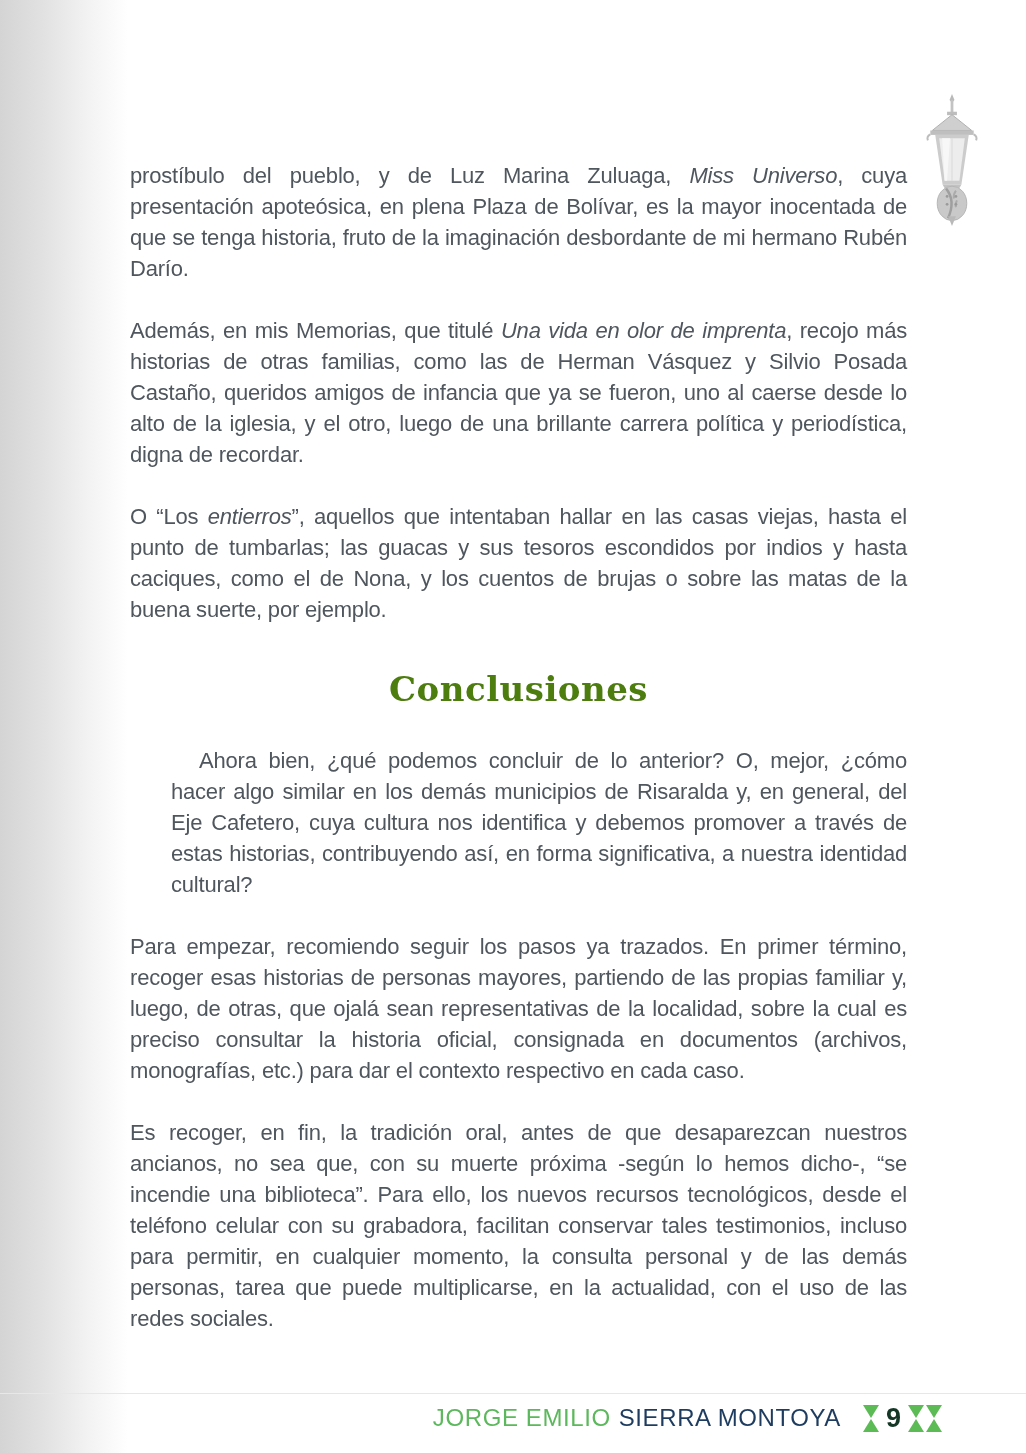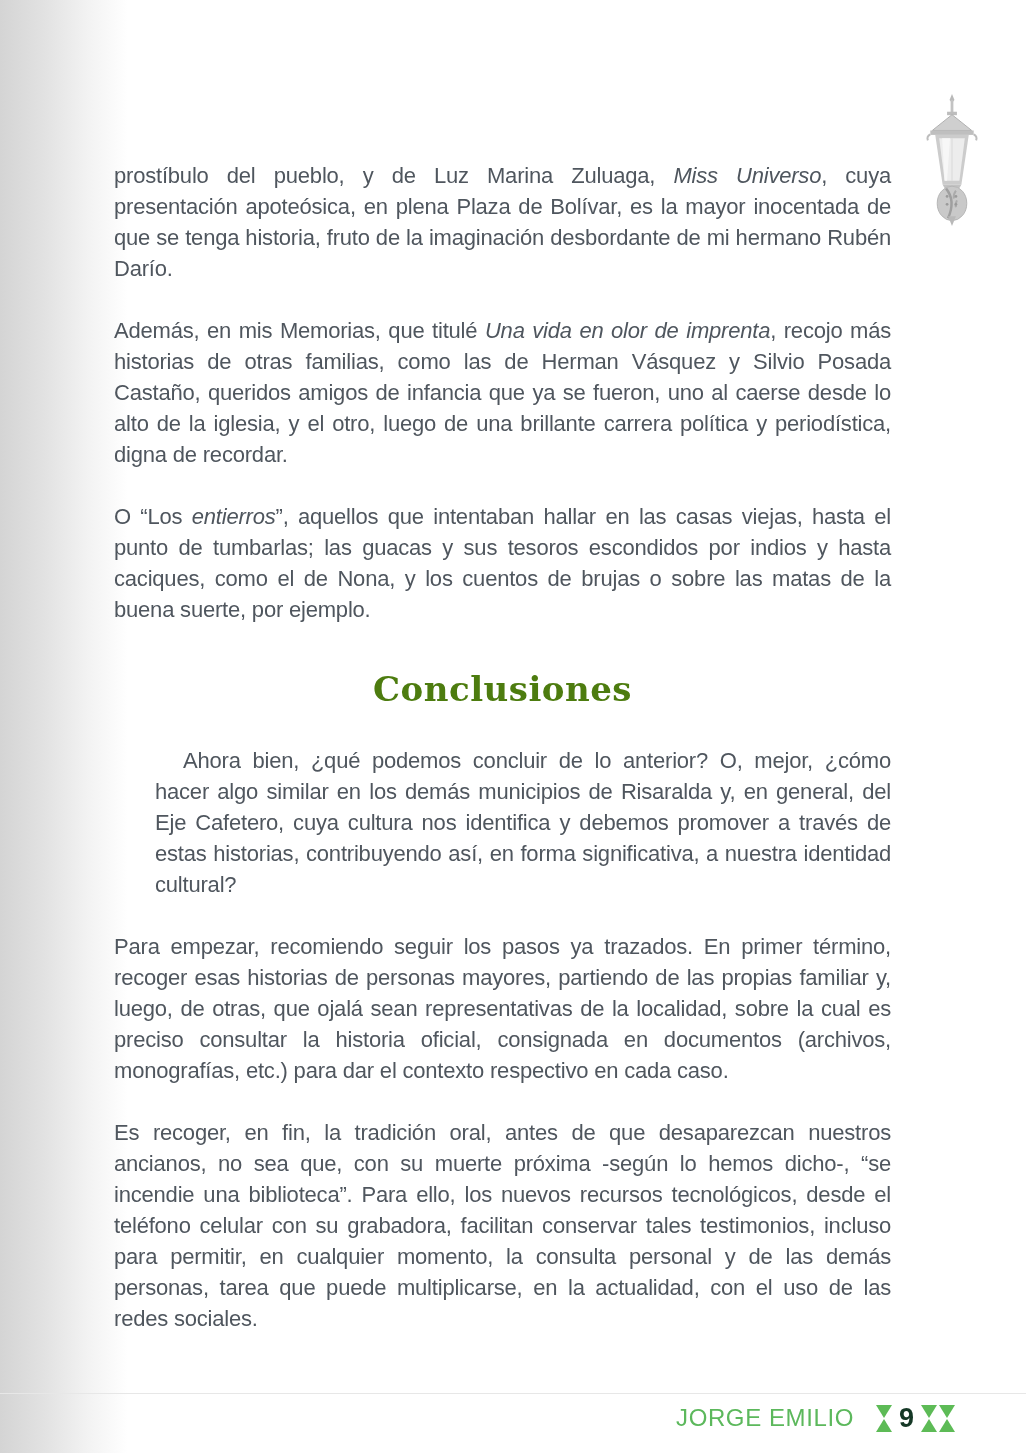--- a/index.html
+++ b/index.html
@@ -16,42 +16,42 @@
     pointer-events: none;
   }
   .bottom-edge-line {
     position: absolute; left: 0; right: 0; top: 1393px; height: 1px;
     background: #e7e7e7;
   }
   .lamp {
     position: absolute; left: 912px; top: 94px; width: 80px; height: 134px;
   }
   .text-column {
-    position: absolute; left: 114px; top: 160px; width: 777px;
+    position: absolute; left: 130px; top: 160px; width: 777px;
     color: #4f565e;
     font-size: 22px;
     line-height: 31px;
     letter-spacing: -0.2px;
     text-align: justify;
   }
   .text-column p { margin: 0 0 31px 0; }
   .text-column p.indent { text-indent: 28px; margin-left: 41px; }
   .text-column em { font-style: italic; }
   .section-heading {
     font-family: "DejaVu Serif", "Liberation Serif", serif;
     font-weight: 700;
     font-size: 34px;
     line-height: 40px;
     color: #4d7c0f;
     text-align: center;
     letter-spacing: 0.5px;
     margin: 44px 0 36px 0;
   }
   .page-footer {
-    position: absolute; top: 1400px; right: 71px; height: 36px;
+    position: absolute; top: 1400px; right: 84px; height: 36px;
     display: flex; align-items: center;
     font-size: 24px; font-weight: 500; letter-spacing: 0.6px;
     white-space: nowrap;
   }
   .author-first { color: #5cb85c; }
   .author-last  { color: #1e3c5f; margin-left: 8px; }
   .ornament { display: inline-flex; align-items: center; }
   .ornament-left  { margin-left: 22px; }
   .page-number {
     color: #153826; font-weight: 700; font-size: 27px;
@@ -100,20 +100,21 @@
   <p><span>Además, en mis Memorias, que titulé </span><em>Una vida en olor de imprenta</em><span>, recojo más historias de otras familias, como las de Herman Vásquez y Silvio Posada Castaño, queridos amigos de infancia que ya se fueron, uno al caerse desde lo alto de la iglesia, y el otro, luego de una brillante carrera política y periodística, digna de recordar.</span></p>
   <p><span>O “Los </span><em>entierros</em><span>”, aquellos que intentaban hallar en las casas viejas, hasta el punto de tumbarlas; las guacas y sus tesoros escondidos por indios y hasta caciques, como el de Nona, y los cuentos de brujas o sobre las matas de la buena suerte, por ejemplo.</span></p>
   <h2 class="section-heading">Conclusiones</h2>
   <p class="indent"><span>Ahora bien, ¿qué podemos concluir de lo anterior? O, mejor, ¿cómo hacer algo similar en los demás municipios de Risaralda y, en general, del Eje Cafetero, cuya cultura nos identifica y debemos promover a través de estas historias, contribuyendo así, en forma significativa, a nuestra identidad cultural?</span></p>
   <p><span>Para empezar, recomiendo seguir los pasos ya trazados. En primer término, recoger esas historias de personas mayores, partiendo de las propias familiar y, luego, de otras, que ojalá sean representativas de la localidad, sobre la cual es preciso consultar la historia oficial, consignada en documentos (archivos, monografías, etc.) para dar el contexto respectivo en cada caso.</span></p>
   <p><span>Es recoger, en fin, la tradición oral, antes de que desaparezcan nuestros ancianos, no sea que, con su muerte próxima -según lo hemos dicho-, “se incendie una biblioteca”. Para ello, los nuevos recursos tecnológicos, desde el teléfono celular con su grabadora, facilitan conservar tales testimonios, incluso para permitir, en cualquier momento, la consulta personal y de las demás personas, tarea que puede multiplicarse, en la actualidad, con el uso de las redes sociales.</span></p>
 </div>
 
 <div class="page-footer">
   <span class="author-first">JORGE EMILIO</span>
+  <span class="author-last">SIERRA MONTOYA</span>
   <span class="ornament ornament-left">
     <svg width="16" height="27" viewBox="0 0 16 27" aria-hidden="true">
       <polygon points="0,0 16,0 8,13" fill="#5dbb56"></polygon>
       <polygon points="0,27 16,27 8,14" fill="#5dbb56"></polygon>
     </svg>
   </span>
   <span class="page-number">9</span>
   <span class="ornament">
     <svg width="34" height="27" viewBox="0 0 34 27" aria-hidden="true">
       <polygon points="0,0 16,0 8,13" fill="#5dbb56"></polygon>

